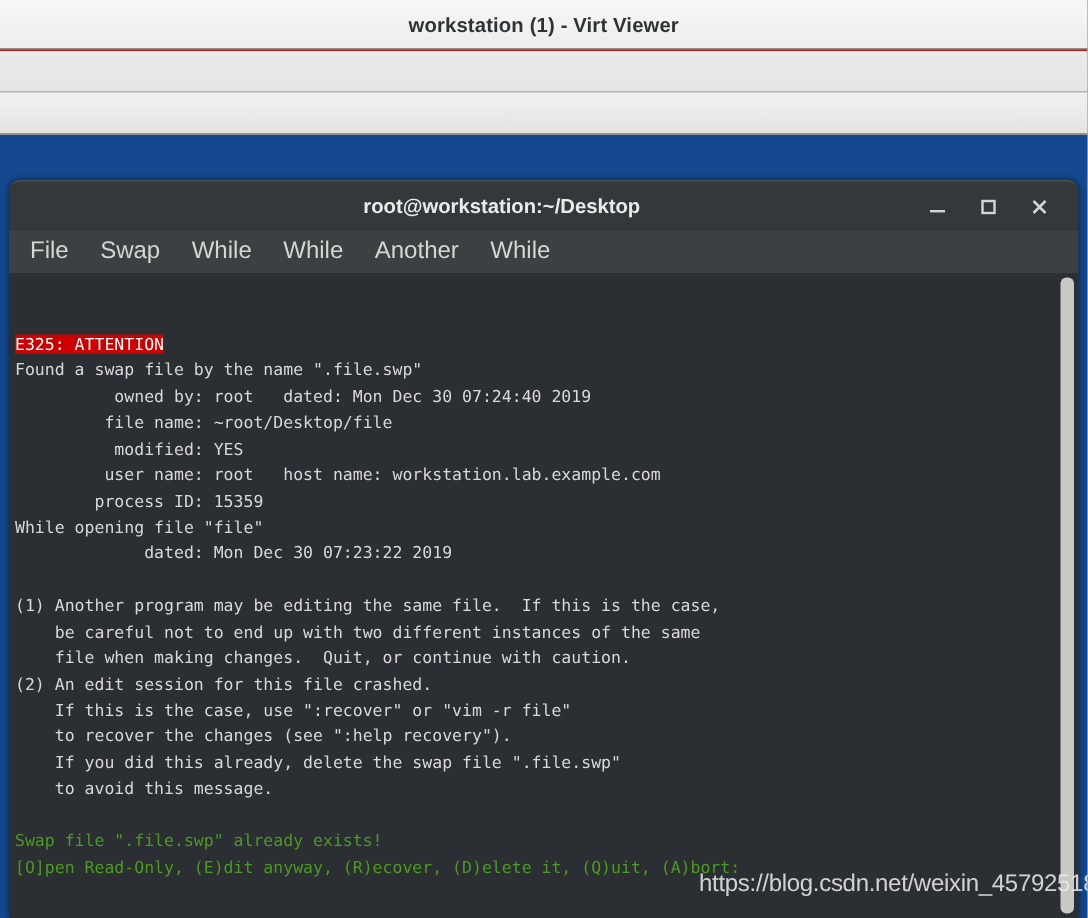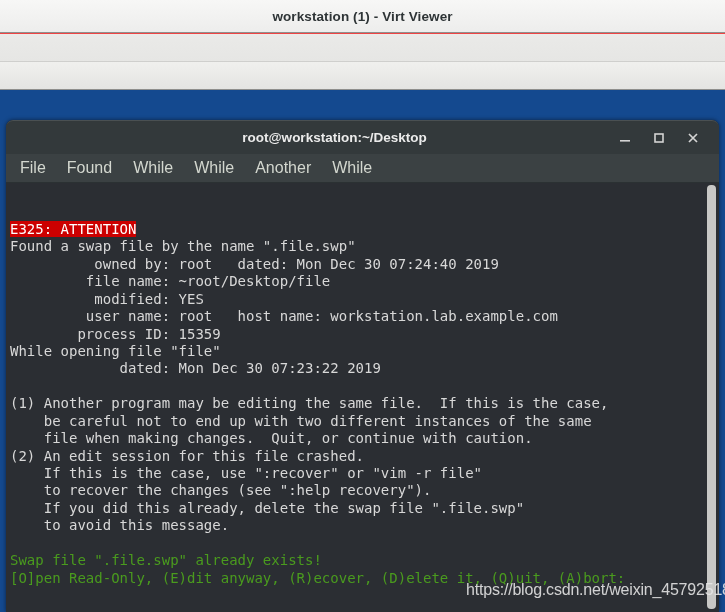--- a/index.html
+++ b/index.html
@@ -14,21 +14,21 @@
     font-family: "Liberation Sans", sans-serif;
     position: relative;
   }
 
   
   #viewer-window {
     position: absolute;
     left: 0; top: 0;
     width: 725px;
     height: 612px;
-    background: #ef4444;
+    background: #b91c1c;
   }
 
   #viewer-titlebar {
     position: absolute;
     left: 0; top: 0;
     width: 725px;
     height: 33px;
     background: linear-gradient(to bottom, #f7f7f6 0%, #ededec 100%);
     border-bottom: 1px solid #90908e;
     box-sizing: border-box;
@@ -143,21 +143,21 @@
     background: #2b2e33;
     overflow: hidden;
   }
 
   #terminal-text {
     position: absolute;
     left: 4px;
     top: 3px;
     right: 16px;
     font-family: "DejaVu Sans Mono", "Liberation Mono", monospace;
-    font-size: 14px;
+    font-size: 11px;
     line-height: 17.45px;
     color: #d8d8d8;
     white-space: pre;
     letter-spacing: 0px;
   }
   .tline { height: 17.45px; }
   .err-badge {
     background: #cc0000;
     color: #ffffff;
   }
@@ -229,21 +229,21 @@
           <span class="winbtn">
             <svg width="12" height="12" viewBox="0 0 12 12">
                 <path d="M2 2 L10 10 M10 2 L2 10" stroke="#d4d4d4" stroke-width="1.7" fill="none"></path>
               </svg>
           </span>
         </div>
       </div>
 
       <div id="terminal-menubar">
         <span class="tmenu">File</span>
-        <span class="tmenu">Found</span>
+        <span class="tmenu">Swap</span>
         <span class="tmenu">While</span>
         <span class="tmenu">While</span>
         <span class="tmenu">Another</span>
         <span class="tmenu">While</span>
       </div>
 
       <div id="terminal-body">
         <div id="terminal-text"><div class="tline">&nbsp;</div><div class="tline">&nbsp;</div><div class="tline"><span class="err-badge">E325: ATTENTION</span></div><div class="tline">Found a swap file by the name ".file.swp"</div><div class="tline">          owned by: root   dated: Mon Dec 30 07:24:40 2019</div><div class="tline">         file name: ~root/Desktop/file</div><div class="tline">          modified: YES</div><div class="tline">         user name: root   host name: workstation.lab.example.com</div><div class="tline">        process ID: 15359</div><div class="tline">While opening file "file"</div><div class="tline">             dated: Mon Dec 30 07:23:22 2019</div><div class="tline">&nbsp;</div><div class="tline">(1) Another program may be editing the same file.  If this is the case,</div><div class="tline">    be careful not to end up with two different instances of the same</div><div class="tline">    file when making changes.  Quit, or continue with caution.</div><div class="tline">(2) An edit session for this file crashed.</div><div class="tline">    If this is the case, use ":recover" or "vim -r file"</div><div class="tline">    to recover the changes (see ":help recovery").</div><div class="tline">    If you did this already, delete the swap file ".file.swp"</div><div class="tline">    to avoid this message.</div><div class="tline">&nbsp;</div><div class="tline"><span class="green">Swap file ".file.swp" already exists!</span></div><div class="tline"><span class="green">[O]pen Read-Only, (E)dit anyway, (R)ecover, (D)elete it, (Q)uit, (A)bort:</span></div></div>
 
         <div id="terminal-scrollbar">

